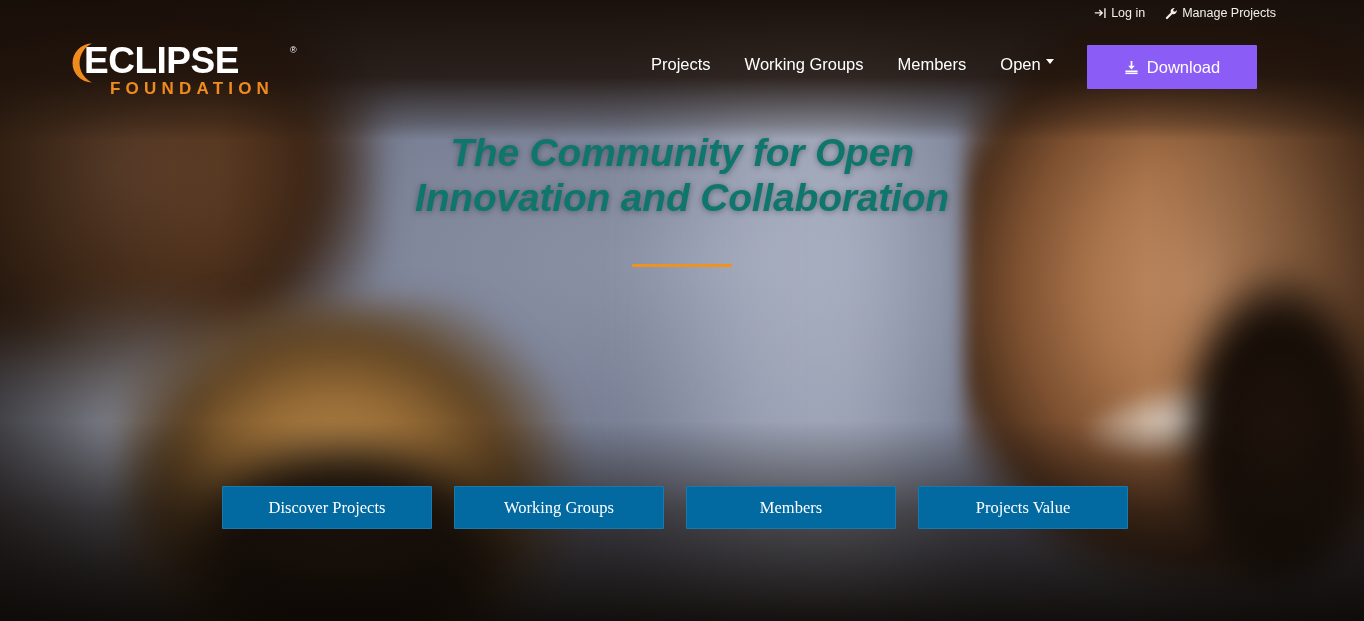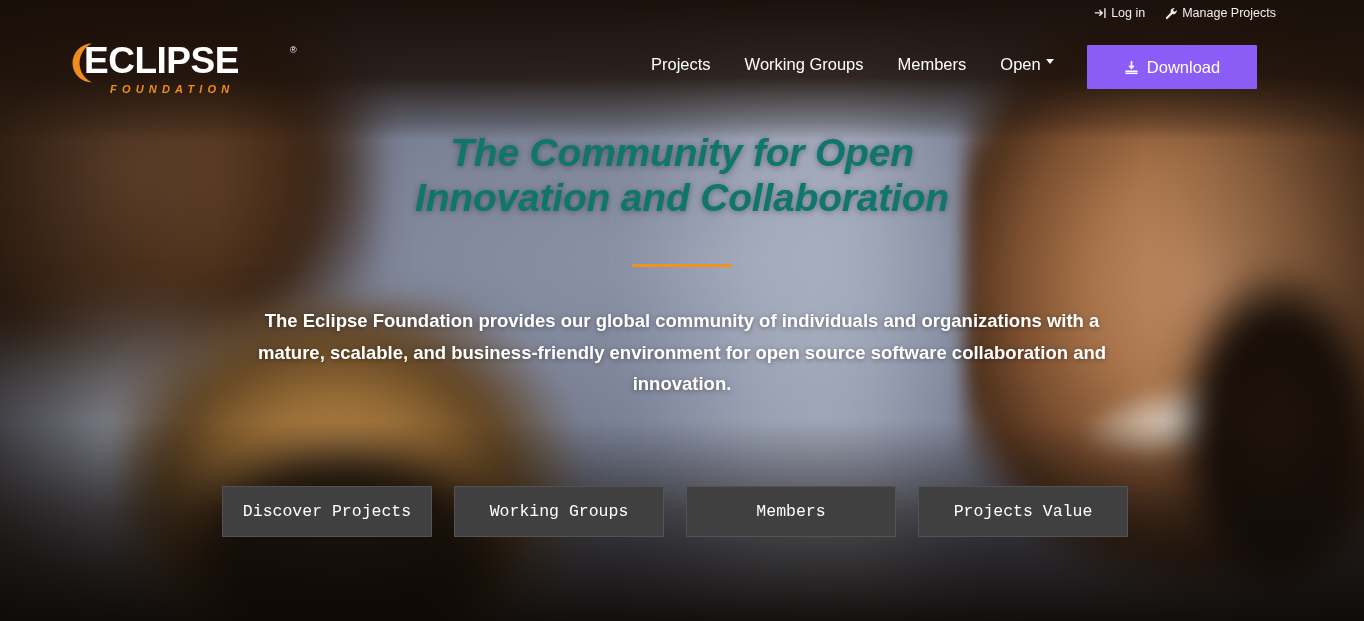--- a/index.html
+++ b/index.html
@@ -134,22 +134,22 @@
     color:#ffffff; font-size:37px; font-weight:700;
     letter-spacing:-0.5px; line-height:40px;
     font-family:"Liberation Sans", sans-serif;
   }
   .logo-reg {
     position:absolute; left:228px; top:6px;
     color:#ffffff; font-size:9px; line-height:9px;
   }
   .logo-sub {
     position:absolute; left:48px; top:42px;
-    color:#f08b1d; font-size:11px; font-weight:700;
-    letter-spacing:5.2px; line-height:14px;font-style:italic;
+    color:#f08b1d; font-size:17px; font-weight:700;
+    letter-spacing:5.2px; line-height:14px;
   }
 
   
   .nav {
     position:absolute; left:634px; top:0; height:76px;
     display:flex; align-items:center; gap:0;
   }
   .nav-item {
     color:#ffffff; font-size:16.5px; line-height:1;
     padding:10px 17px; text-decoration:none;
@@ -205,28 +205,28 @@
     text-shadow:0 1px 5px rgba(0,0,0,.40);
   }
 
   
   .cta-row {
     position:absolute; left:222px; top:486px;
     display:flex; gap:22px;
     z-index:10;
   }
   .cta-btn {
-    width:210px; height:51px;
-    background:#404040;
+    width:210px; height:43px;
+    background:#0369a1;
     color:#ffffff; font-size:16.5px;
     display:flex; align-items:center; justify-content:center;
     text-decoration:none; cursor:pointer;
     border:none; border-radius:1px;
     box-shadow:0 0 0 1px rgba(255,255,255,.10) inset;
-    font-family:Liberation Mono, monospace;
+    font-family:Liberation Serif, serif;
   }
 </style>
 </head>
 <body>
 
 <div id="page">
 
   <div class="hero-bg">
     <div class="bg-wall"></div>
     <div class="bg-band"></div>
@@ -304,21 +304,20 @@
         </svg>
       </span>
       <span>Download</span>
     </a>
 
   </div>
 
   <div class="hero-content">
     <h1 class="hero-title">The Community for Open Innovation and Collaboration</h1>
     <div class="hero-rule"></div>
-    <p class="hero-sub">The Eclipse Foundation provides our global community of individuals and organizations with a mature, scalable, and business-friendly environment for open source software collaboration and innovation.</p>
   </div>
 
   <div class="cta-row">
     <a class="cta-btn">
       <span>Discover Projects</span>
     </a>
     <a class="cta-btn">
       <span>Working Groups</span>
     </a>
     <a class="cta-btn">

